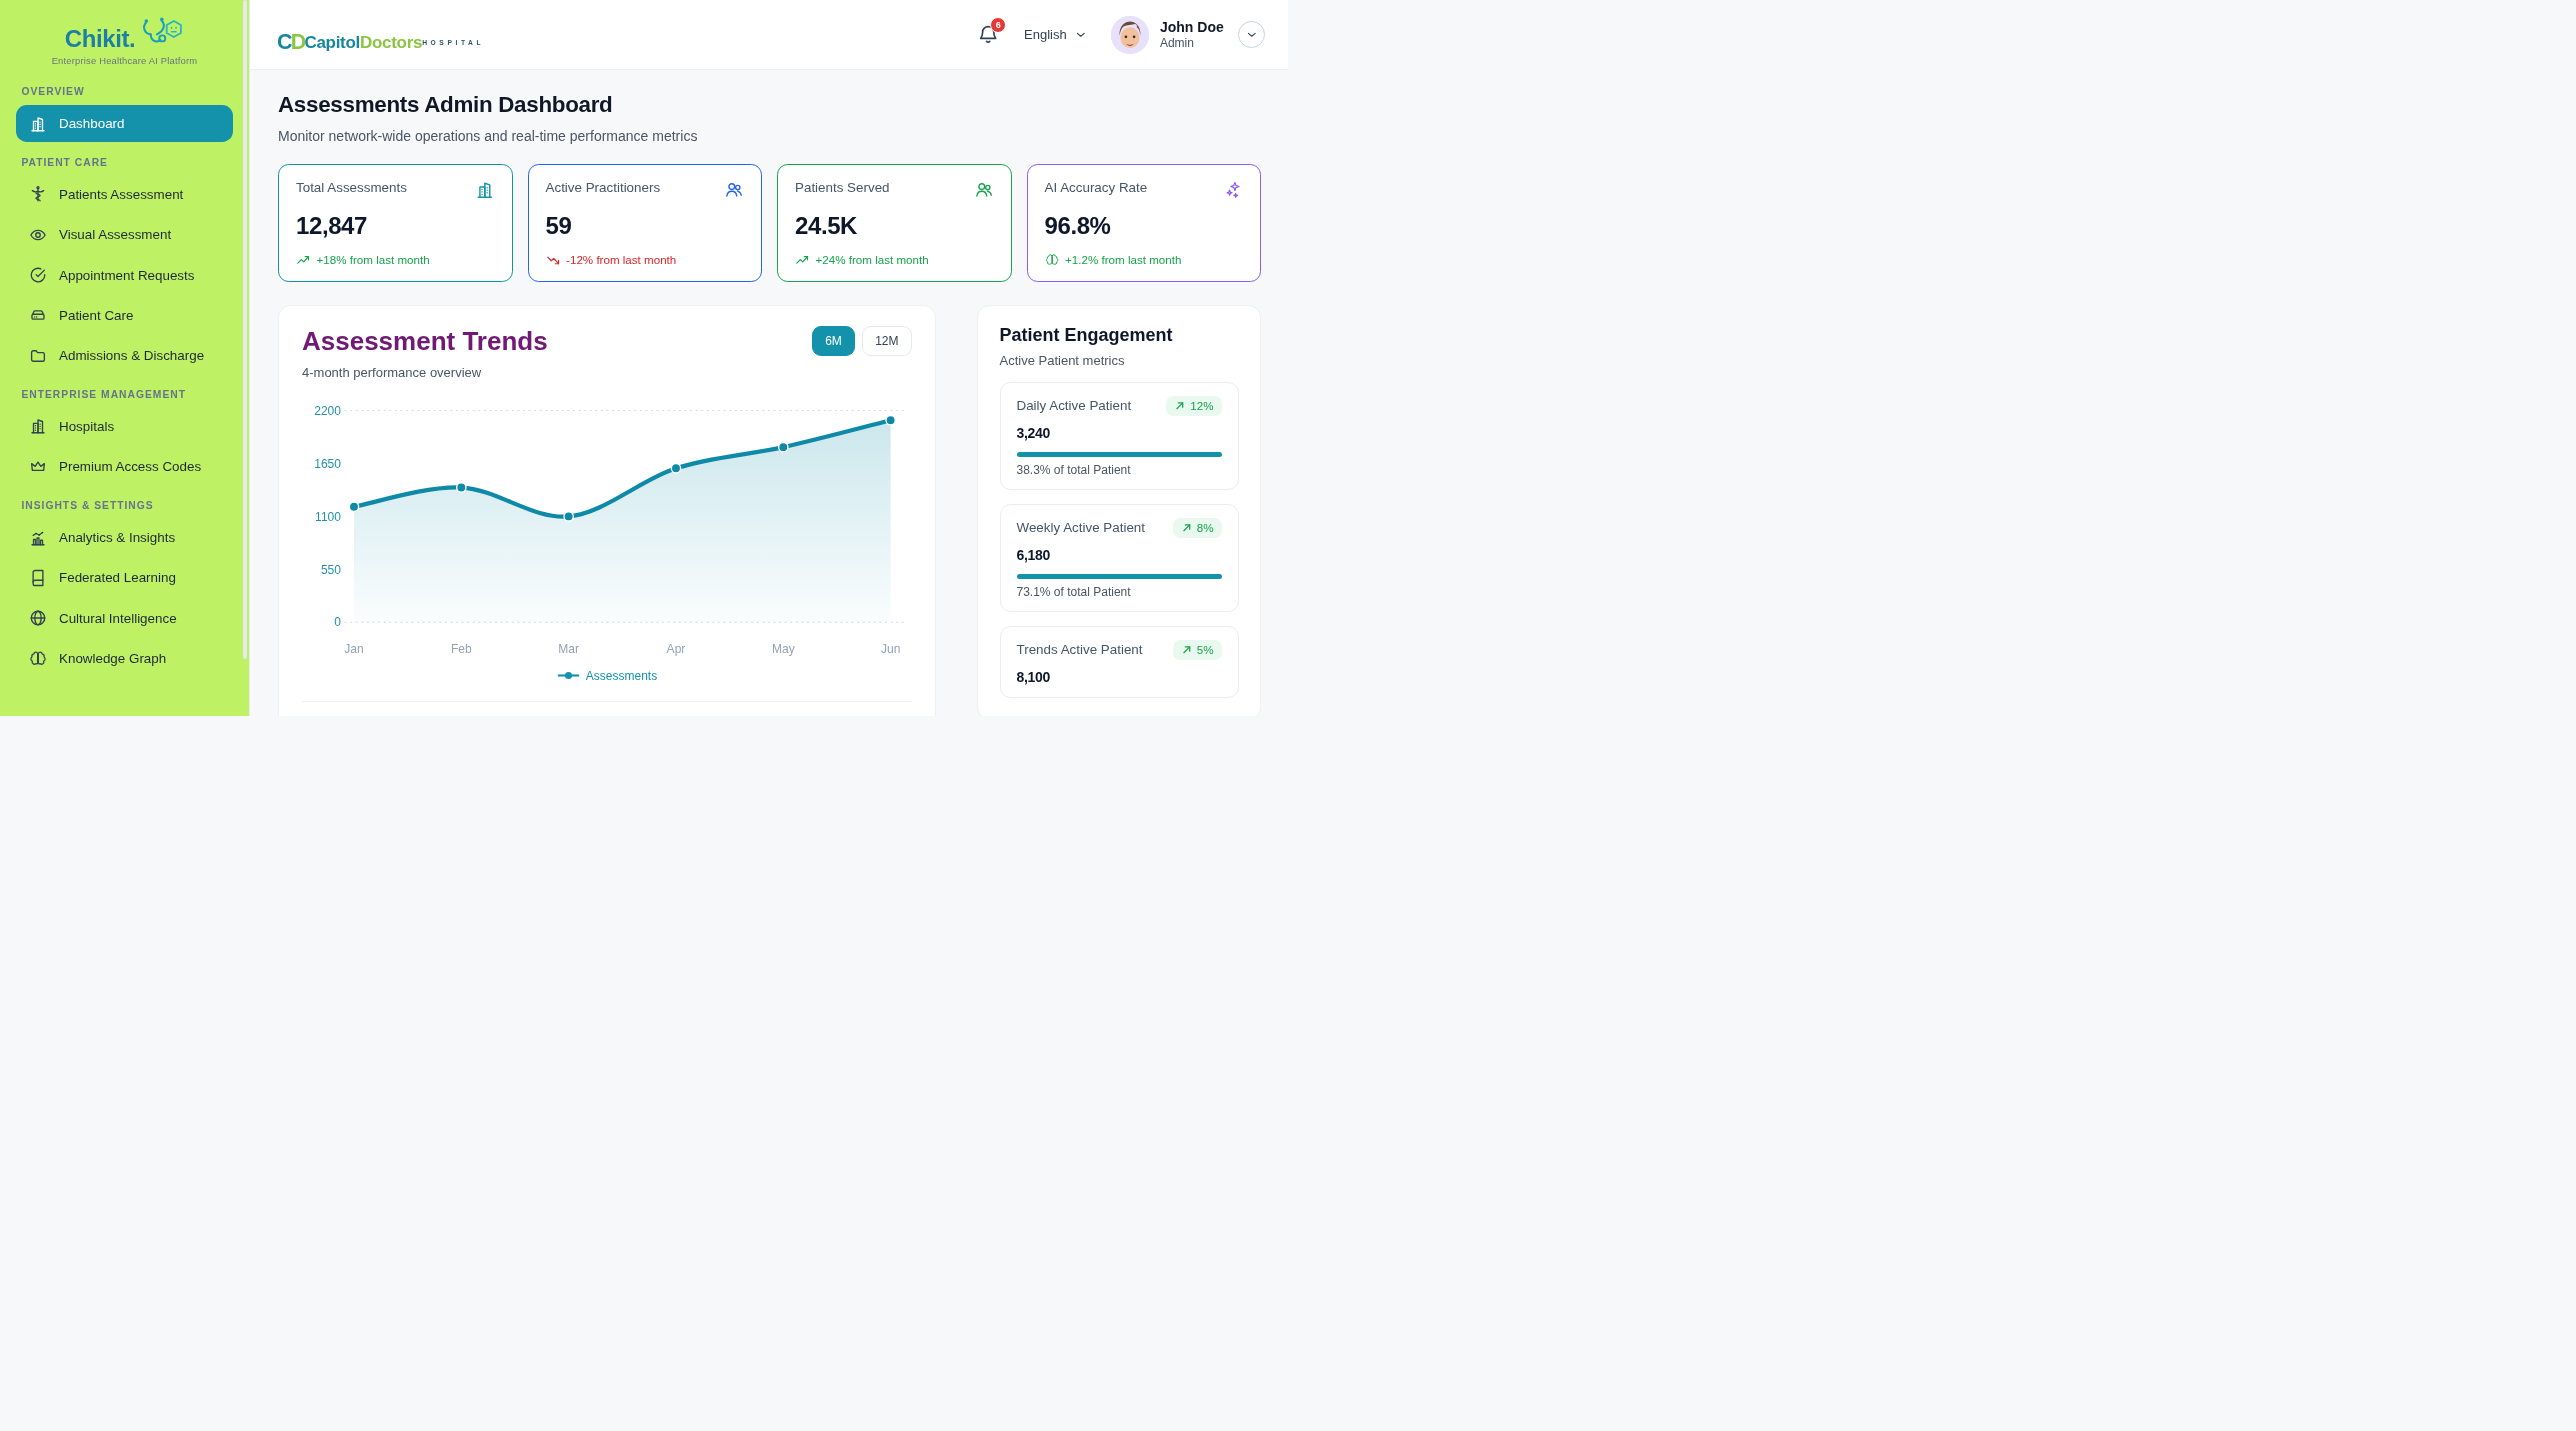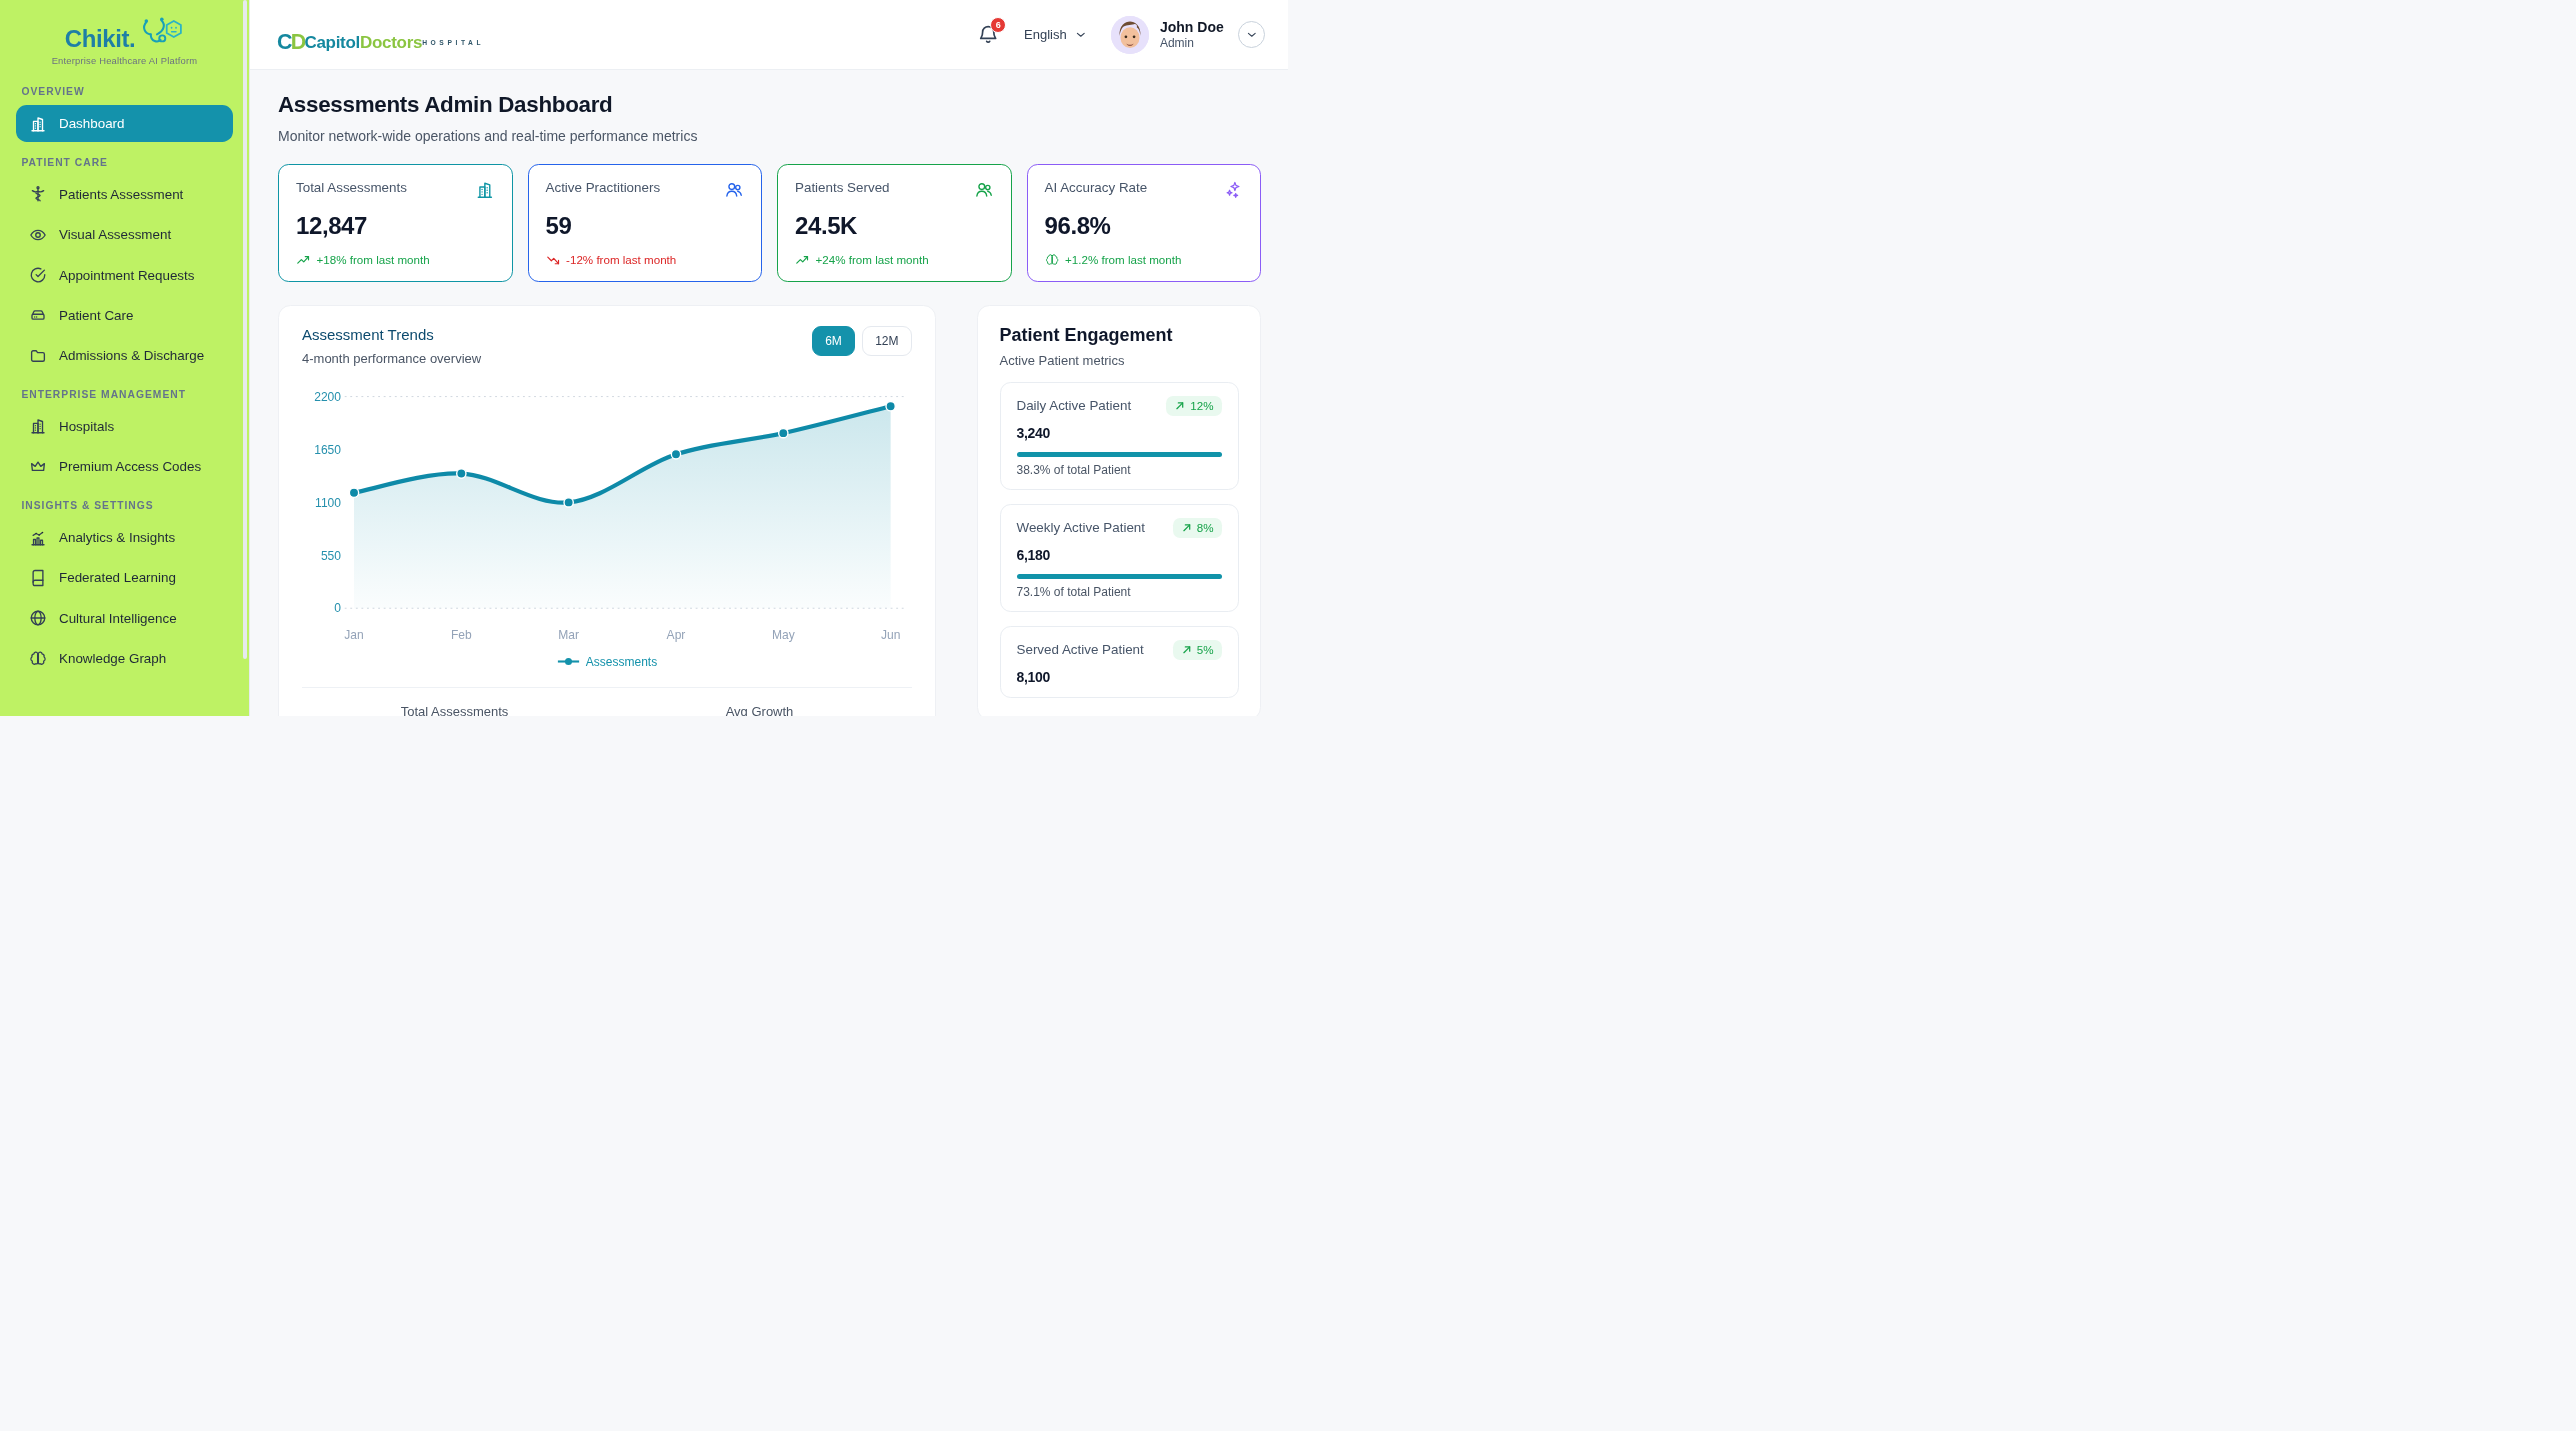--- a/index.html
+++ b/index.html
@@ -89,21 +89,21 @@
   .stat-trend svg { width:14.3px; height:14.3px; }
   .stat-trend.up { color:#16a34a; } .stat-trend.up svg { stroke:#16a34a; }
   .stat-trend.down { color:#dc2626; } .stat-trend.down svg { stroke:#dc2626; }
   .content-row { display:flex; gap:41px; margin-top:23px; align-items:flex-start; }
   
   .chart-card {
     flex:1; min-width:0; background:#fff; border:0.9px solid #eef0f4;
     border-radius:12.5px; padding:19.7px 23px 21.5px;
   }
   .chart-head { display:flex; justify-content:space-between; align-items:flex-start; }
-  .chart-title { font-size:15px; font-weight:400; color:#0c4a6e; }
+  .chart-title { font-size:26px; font-weight:700; color:#701a75; }
   .chart-sub { font-size:13px; color:#4a5565; margin-top:8px; }
   .range-toggle { display:flex; gap:6.3px; }
   .range-btn {
     font-family:inherit; font-size:12px; padding:7.2px 12.5px; border-radius:9px;
     border:0.9px solid #e5e9ef; background:#fff; color:#334155; cursor:pointer;
   }
   .range-btn.active { background:#1492ab; border-color:#1492ab; color:#fff; }
   .chart-svg { width:100%; height:auto; display:block; margin-top:12.5px; }
   .legend { display:flex; align-items:center; justify-content:center; gap:6px; margin-top:1.8px; }
   .legend-label { font-size:12px; color:#1492ab; }
@@ -475,21 +475,21 @@
               <span>8%</span>
             </span>
           </div>
           <div class="eng-value">6,180</div>
           <div class="eng-bar"></div>
           <div class="eng-note">73.1% of total Patient</div>
         </div>
 
         <div class="eng-card">
           <div class="eng-top">
-            <span class="eng-label">Served Active Patient</span>
+            <span class="eng-label">Trends Active Patient</span>
             <span class="eng-badge">
               <svg viewBox="0 0 24 24" fill="none" stroke-width="2.6" stroke-linecap="round" stroke-linejoin="round">
                   <path d="M6 18 18 6"></path>
                   <path d="M9 6h9v9"></path>
                 </svg>
               <span>5%</span>
             </span>
           </div>
           <div class="eng-value">8,100</div>
 

